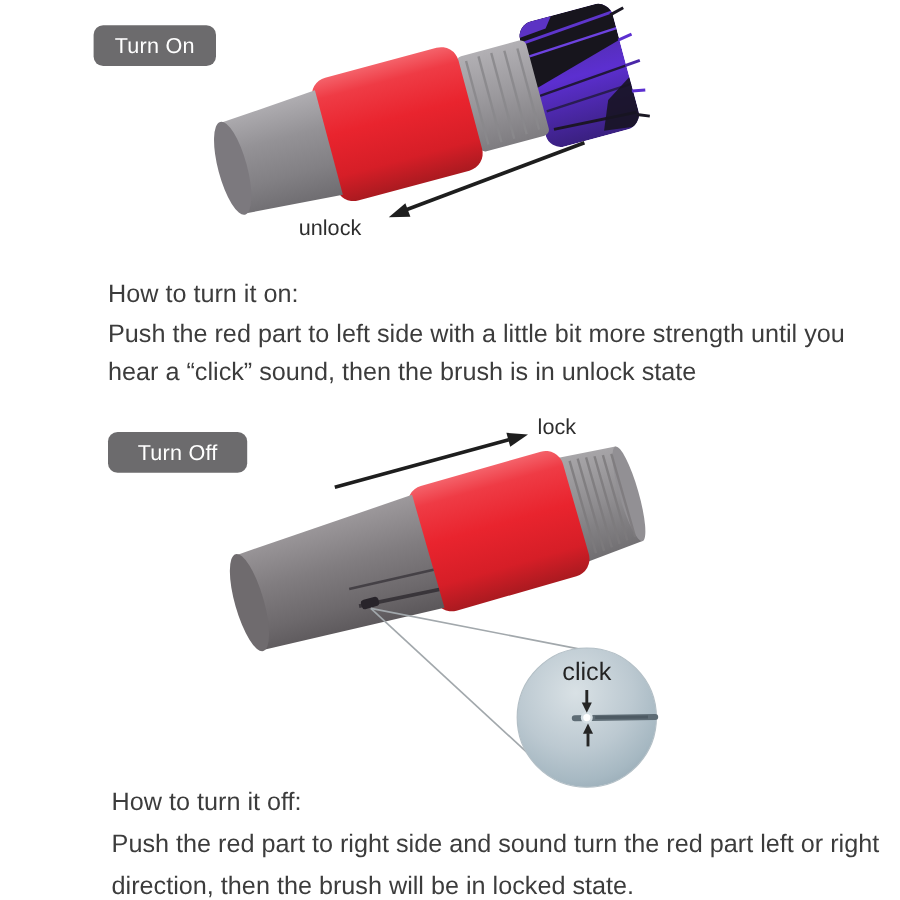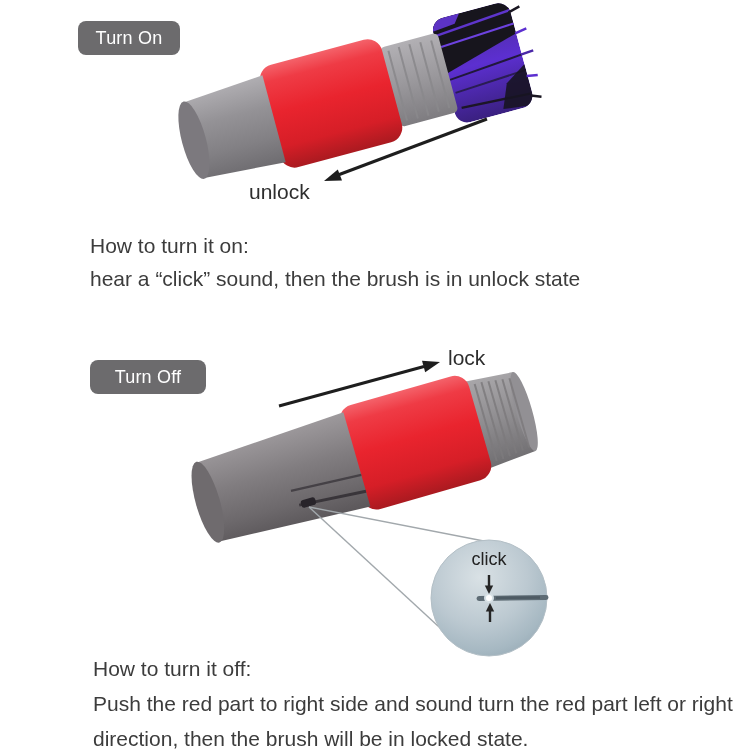--- a/index.html
+++ b/index.html
@@ -8,24 +8,24 @@
     font-family:"Liberation Sans",sans-serif;overflow:hidden;padding-left:40px;
   }
   .art{position:absolute;left:0;top:0;}
   .badge{
     position:absolute;background:#6c6b6d;color:#ffffff;border-radius:8px;
     font-size:18px;display:flex;align-items:center;justify-content:center;
     letter-spacing:.2px;
   }
   #badge-on{left:78px;top:21px;width:102px;height:34px;}
   #badge-off{left:90px;top:360px;width:116px;height:34px;}
-  .annot{position:absolute;color:#2e2e2e;font-size:21px;}
+  .annot{position:absolute;color:#2e2e2e;font-size:18px;}
   #lbl-unlock{left:249px;top:180px;}
   #lbl-lock{left:448px;top:346px;}
-  #lbl-click{left:489px;top:549px;transform:translateX(-50%);font-size:18px;color:#232323;}
+  #lbl-click{left:489px;top:549px;transform:translateX(-50%);font-size:21px;color:#232323;}
   .para{position:absolute;color:#3c3c3c;font-size:21px;white-space:nowrap;}
   #para-on{left:90px;top:230px;line-height:32.5px;}
   #para-off{left:93px;top:651px;line-height:35px;}
 </style>
 </head>
 <body>
 
 <div class="canvas">
 
   <svg class="art" width="750" height="750" viewBox="0 0 750 750">
@@ -166,20 +166,21 @@
   <div class="badge" id="badge-off">
     <span>Turn Off</span>
   </div>
 
   <span class="annot" id="lbl-unlock">unlock</span>
   <span class="annot" id="lbl-lock">lock</span>
   <span class="annot" id="lbl-click">click</span>
 
   <div class="para" id="para-on">
     <div>How to turn it on:</div>
+    <div>Push the red part to left side with a little bit more strength until you</div>
     <div>hear a “click” sound, then the brush is in unlock state</div>
   </div>
   <div class="para" id="para-off">
     <div>How to turn it off:</div>
     <div>Push the red part to right side and sound turn the red part left or right</div>
     <div>direction, then the brush will be in locked state.</div>
   </div>
 
 </div>
 

